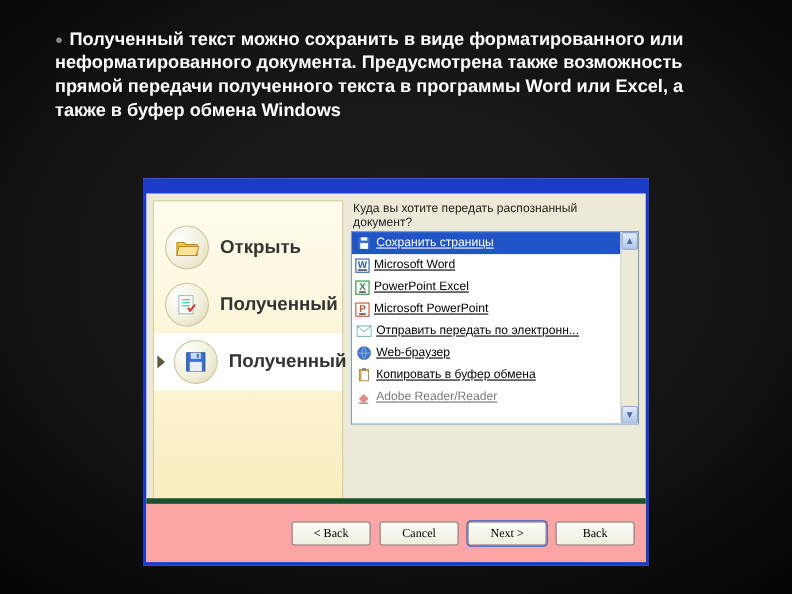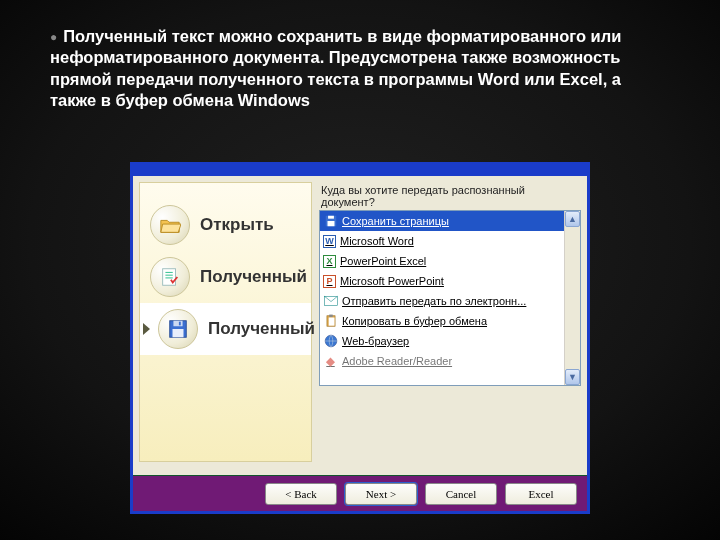--- a/index.html
+++ b/index.html
@@ -128,23 +128,23 @@
   .li-icon {
     width: 15px; height: 15px;
     margin-right: 4px;
     flex-shrink: 0;
     display:flex;align-items:center;justify-content:center;
     font-size:11px;font-weight:bold;
   }
   .bottom-bar {
     position: absolute;
     left: 0; right: 0; bottom: 0;
-    height: 36px;
-    background: #701a75;
-    border-top: 1px solid #14532d;
+    height: 58px;
+    background: #fca5a5;
+    border-top: 5px solid #14532d;
     display: flex;
     align-items: center;
     justify-content: flex-end;
     padding-right: 10px;
     gap: 8px;
   }
   .btn {
     width: 72px; height: 22px;
     background: linear-gradient(#fdfdfb, #efedde);
     border: 1px solid #888;
@@ -234,57 +234,57 @@
               <svg width="14" height="12" viewBox="0 0 24 18">
                 <rect x="1" y="1" width="22" height="16" fill="#fff" stroke="#1a8a8a"></rect>
                 <path d="M1 1l11 9L23 1" fill="none" stroke="#1a8a8a"></path>
               </svg>
             </span>
           <span>Отправить передать по электронн...</span>
         </div>
         <div class="list-item">
           <span class="li-icon">
               <svg width="14" height="14" viewBox="0 0 24 24">
+                <circle cx="12" cy="12" r="10" fill="#3b77d1" stroke="#274b94"></circle>
+                <path d="M2 12h20M12 2c4 4 4 16 0 20M12 2c-4 4-4 16 0 20" fill="none" stroke="#bcd"></path>
+              </svg>
+            </span>
+          <span>Web-браузер</span>
+        </div>
+        <div class="list-item">
+          <span class="li-icon">
+              <svg width="14" height="14" viewBox="0 0 24 24">
                 <rect x="5" y="3" width="14" height="18" fill="#d9a44a" stroke="#9b6f20"></rect>
                 <rect x="8" y="6" width="10" height="14" fill="#fff"></rect>
                 <rect x="9" y="1" width="6" height="4" fill="#888"></rect>
               </svg>
             </span>
           <span>Копировать в буфер обмена</span>
-        </div>
-        <div class="list-item">
-          <span class="li-icon">
-              <svg width="14" height="14" viewBox="0 0 24 24">
-                <circle cx="12" cy="12" r="10" fill="#3b77d1" stroke="#274b94"></circle>
-                <path d="M2 12h20M12 2c4 4 4 16 0 20M12 2c-4 4-4 16 0 20" fill="none" stroke="#bcd"></path>
-              </svg>
-            </span>
-          <span>Web-браузер</span>
         </div>
         <div class="list-item" style="opacity:0.55">
           <span class="li-icon" style="color:#d03020">◆</span>
           <span>Adobe Reader/Reader</span>
         </div>
         <div class="scrollbar">
           <div class="sb-btn">▲</div>
           <div class="sb-track"></div>
           <div class="sb-btn" style="position:absolute;bottom:0;left:0;right:0">▼</div>
         </div>
       </div>
     </div>
 
     <div class="bottom-bar">
       <div class="btn">
           <span>&lt; Back</span>
         </div>
+      <div class="btn">
+          <span>Cancel</span>
+        </div>
       <div class="btn default">
           <span>Next &gt;</span>
         </div>
       <div class="btn">
-          <span>Cancel</span>
-        </div>
-      <div class="btn">
-          <span>Excel</span>
+          <span>Back</span>
         </div>
     </div>
 
   </div>
 </div>
 
 </body></html>

